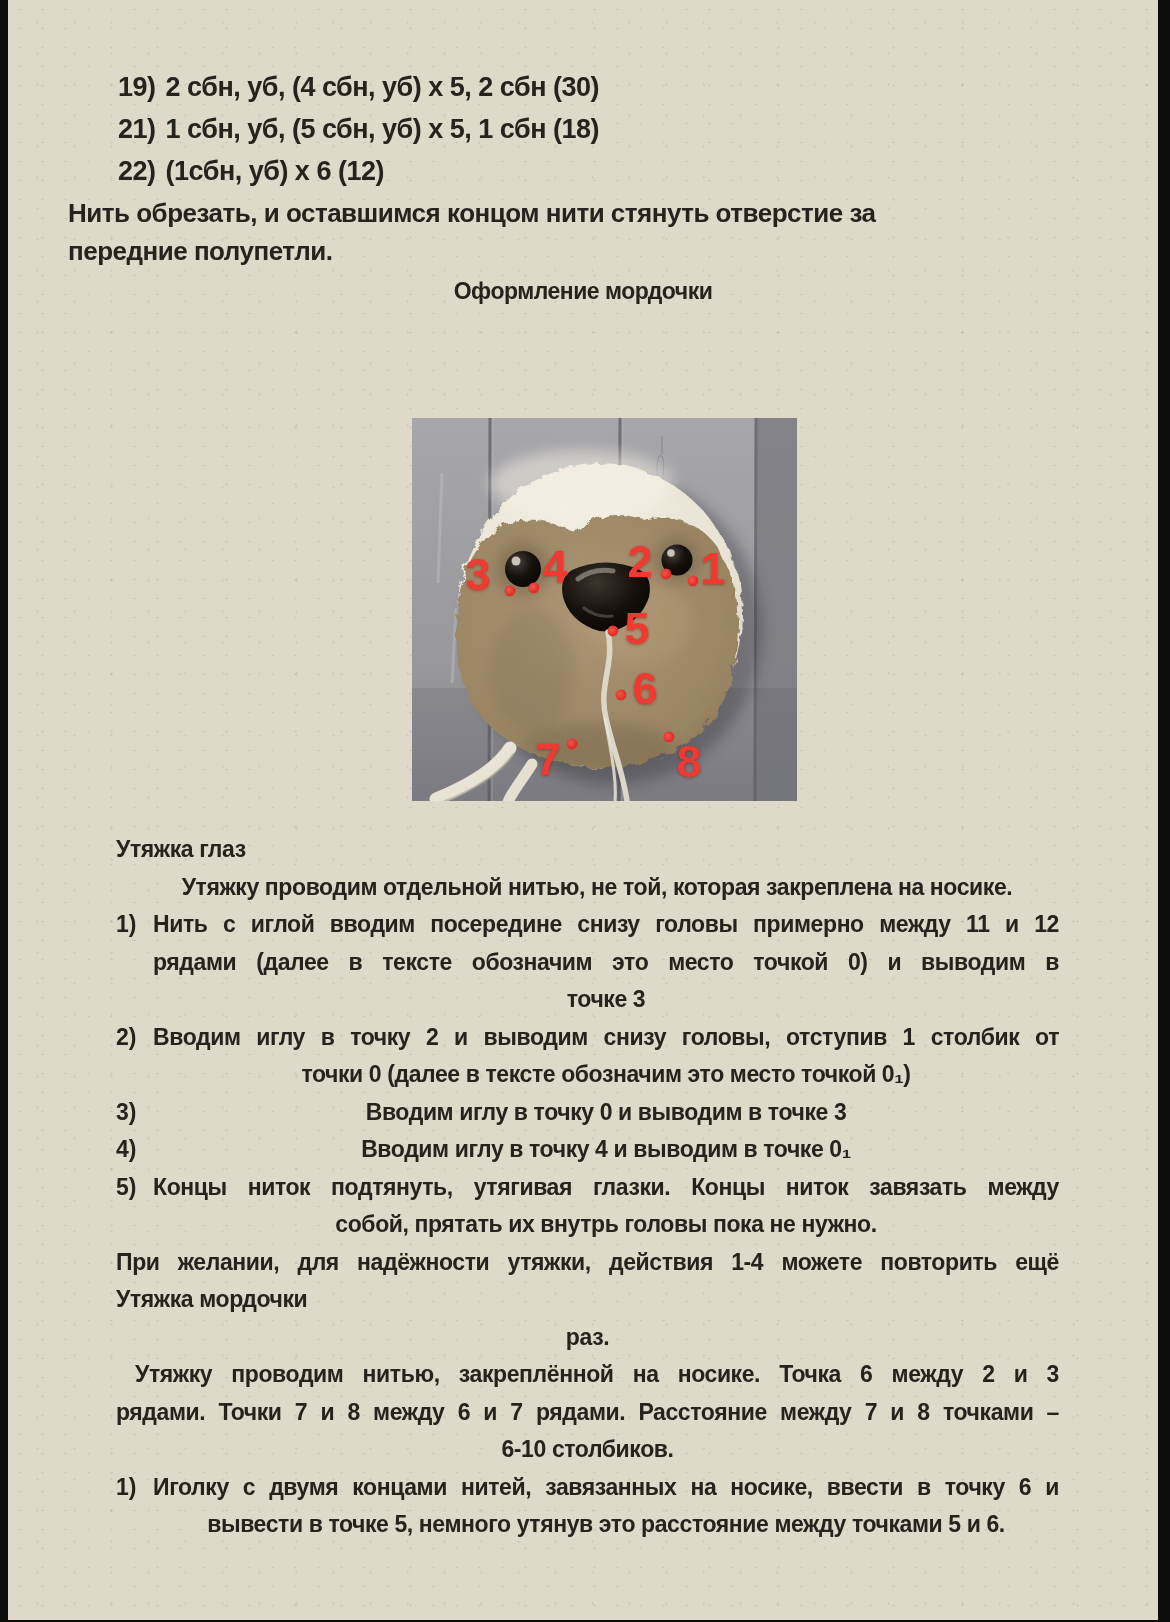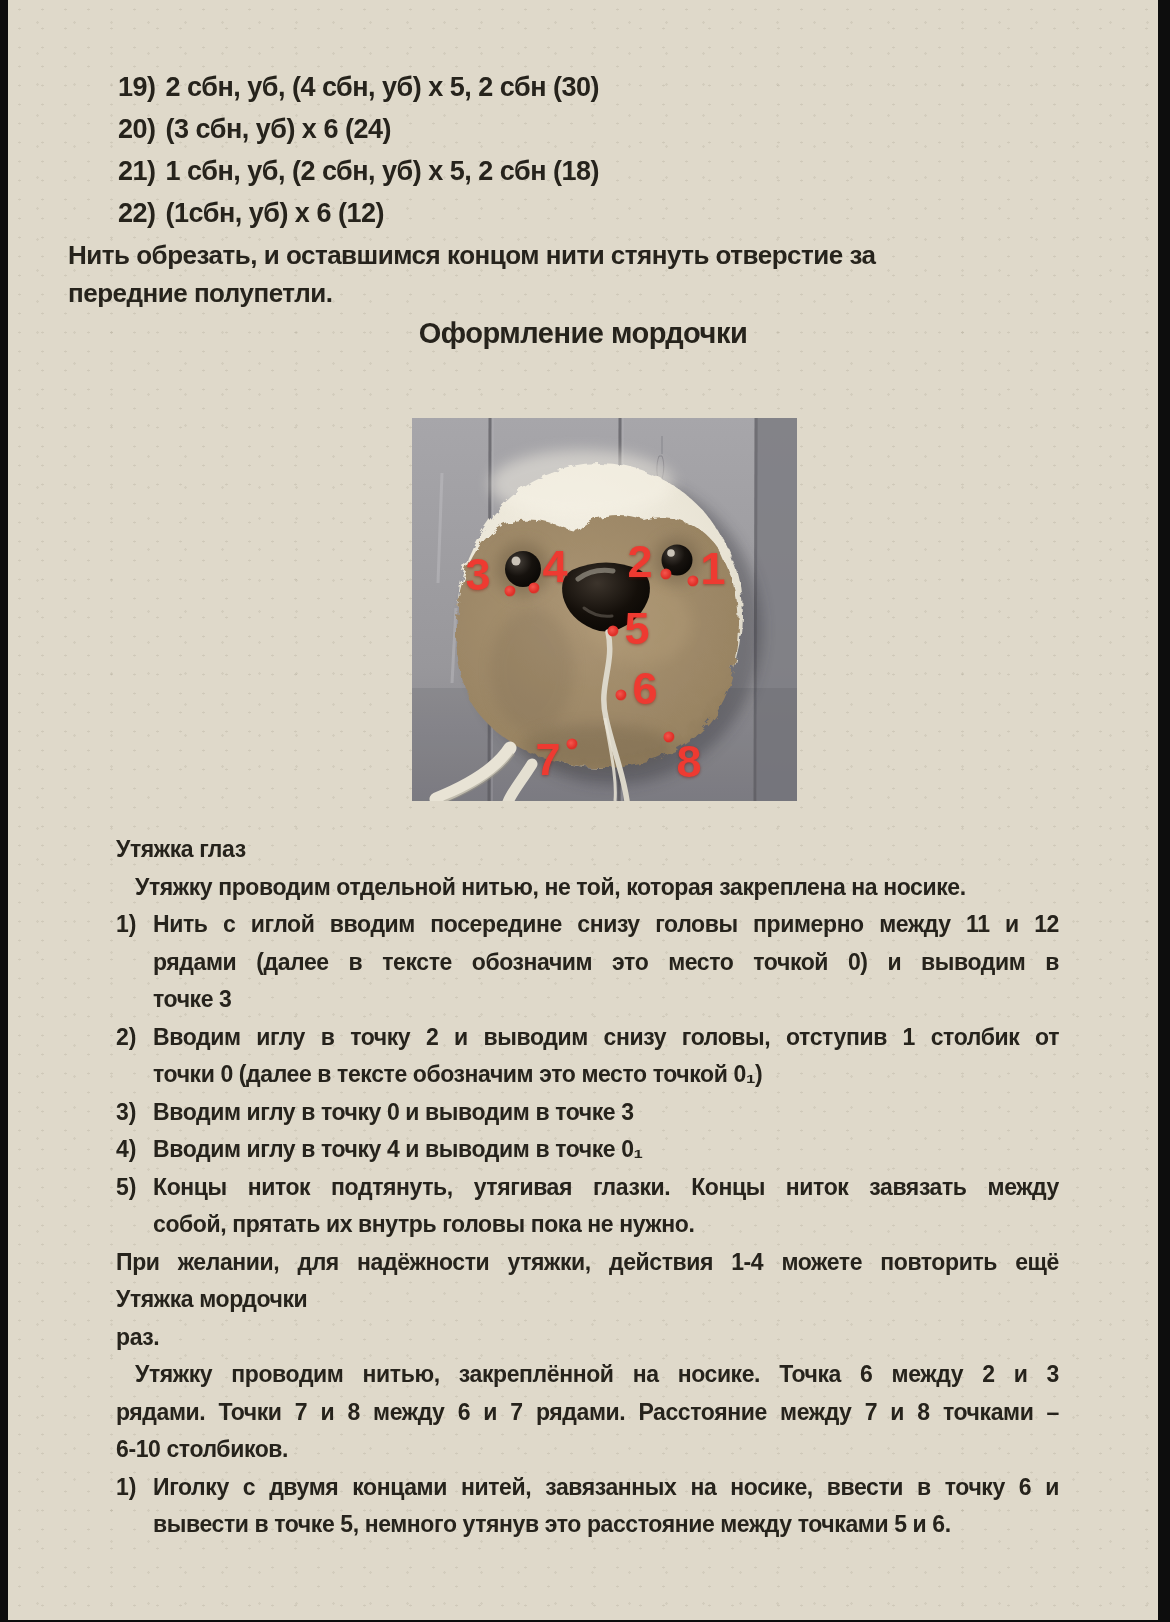--- a/index.html
+++ b/index.html
@@ -23,58 +23,57 @@
   }
   
   .top-flow{position:absolute;left:0;top:66px;width:1150px;}
   .tl-line{height:42px;line-height:42px;white-space:nowrap;
     font-size:27px;font-weight:700;letter-spacing:-0.5px;padding-left:110px;}
   .tl-line .inum{margin-right:10px;}
   .top-par{padding-left:60px;margin-top:2px;}
   .tp-line{height:38px;line-height:38px;white-space:nowrap;
     font-size:26px;font-weight:700;letter-spacing:-0.5px;}
   .h-main{height:40px;line-height:40px;text-align:center;
-    font-size:29px;font-weight:700;letter-spacing:-0.5px;margin-top:1px;}
+    font-size:23px;font-weight:700;letter-spacing:-0.5px;margin-top:1px;}
   
   .photo{position:absolute;left:404px;top:418px;width:385px;height:383px;overflow:hidden;}
   .photo svg{position:absolute;left:0;top:0;}
   .rn{
     position:absolute;transform:translate(-50%,-50%);
     font-size:45px;font-weight:700;color:#ee3a31;
     text-shadow:0 1px 3px rgba(130,10,5,.45);
     font-family:"Liberation Sans","DejaVu Sans",sans-serif;
     z-index:3;line-height:1;
   }
   .rdot{
     position:absolute;width:11px;height:11px;border-radius:50%;
     transform:translate(-50%,-50%);
     background:radial-gradient(circle at 40% 40%, #f4574e 0%, #df2d26 60%, rgba(200,30,20,0) 100%);
     filter:blur(.6px);z-index:2;
   }
   
   .body-flow{position:absolute;left:108px;top:831px;width:943px;}
   .line{height:37.5px;line-height:37.5px;overflow:hidden;
-    font-size:23px;font-weight:700;letter-spacing:-0.4px;white-space:nowrap;}
+    font-size:23px;font-weight:700;letter-spacing:-0.4px;white-space:nowrap;text-align:center;}
   .j{text-align:justify;white-space:normal;}
   .j::after{content:"";display:inline-block;width:100%;height:0;}
   .sec-title{text-align:left;white-space:nowrap;}
   .ind{padding-left:19px;}
   .item{position:relative;padding-left:37px;}
   .item .inum{position:absolute;left:0;top:0;height:37.5px;line-height:37.5px;
     font-size:23px;font-weight:700;}
 </style>
 </head>
 <body>
 
 <div class="paper">
 
   <div class="top-flow">
     <div class="tl-line"><span class="inum">19)</span><span>2 сбн, уб, (4 сбн, уб) х 5, 2 сбн (30)</span></div>
-    <div class="tl-line"><span class="inum">20)</span><span>(3 сбн, уб) х 6 (24)</span></div>
-    <div class="tl-line"><span class="inum">21)</span><span>1 сбн, уб, (2 сбн, уб) х 5, 2 сбн (18)</span></div>
+    <div class="tl-line"><span class="inum">21)</span><span>1 сбн, уб, (5 сбн, уб) х 5, 1 сбн (18)</span></div>
     <div class="tl-line"><span class="inum">22)</span><span>(1сбн, уб) х 6 (12)</span></div>
     <div class="top-par">
       <div class="tp-line">Нить обрезать, и оставшимся концом нити стянуть отверстие за</div>
       <div class="tp-line">передние полупетли.</div>
     </div>
     <div class="h-main">Оформление мордочки</div>
   </div>
 
   <div class="photo">
     <svg width="385" height="383" viewBox="0 0 385 383">

